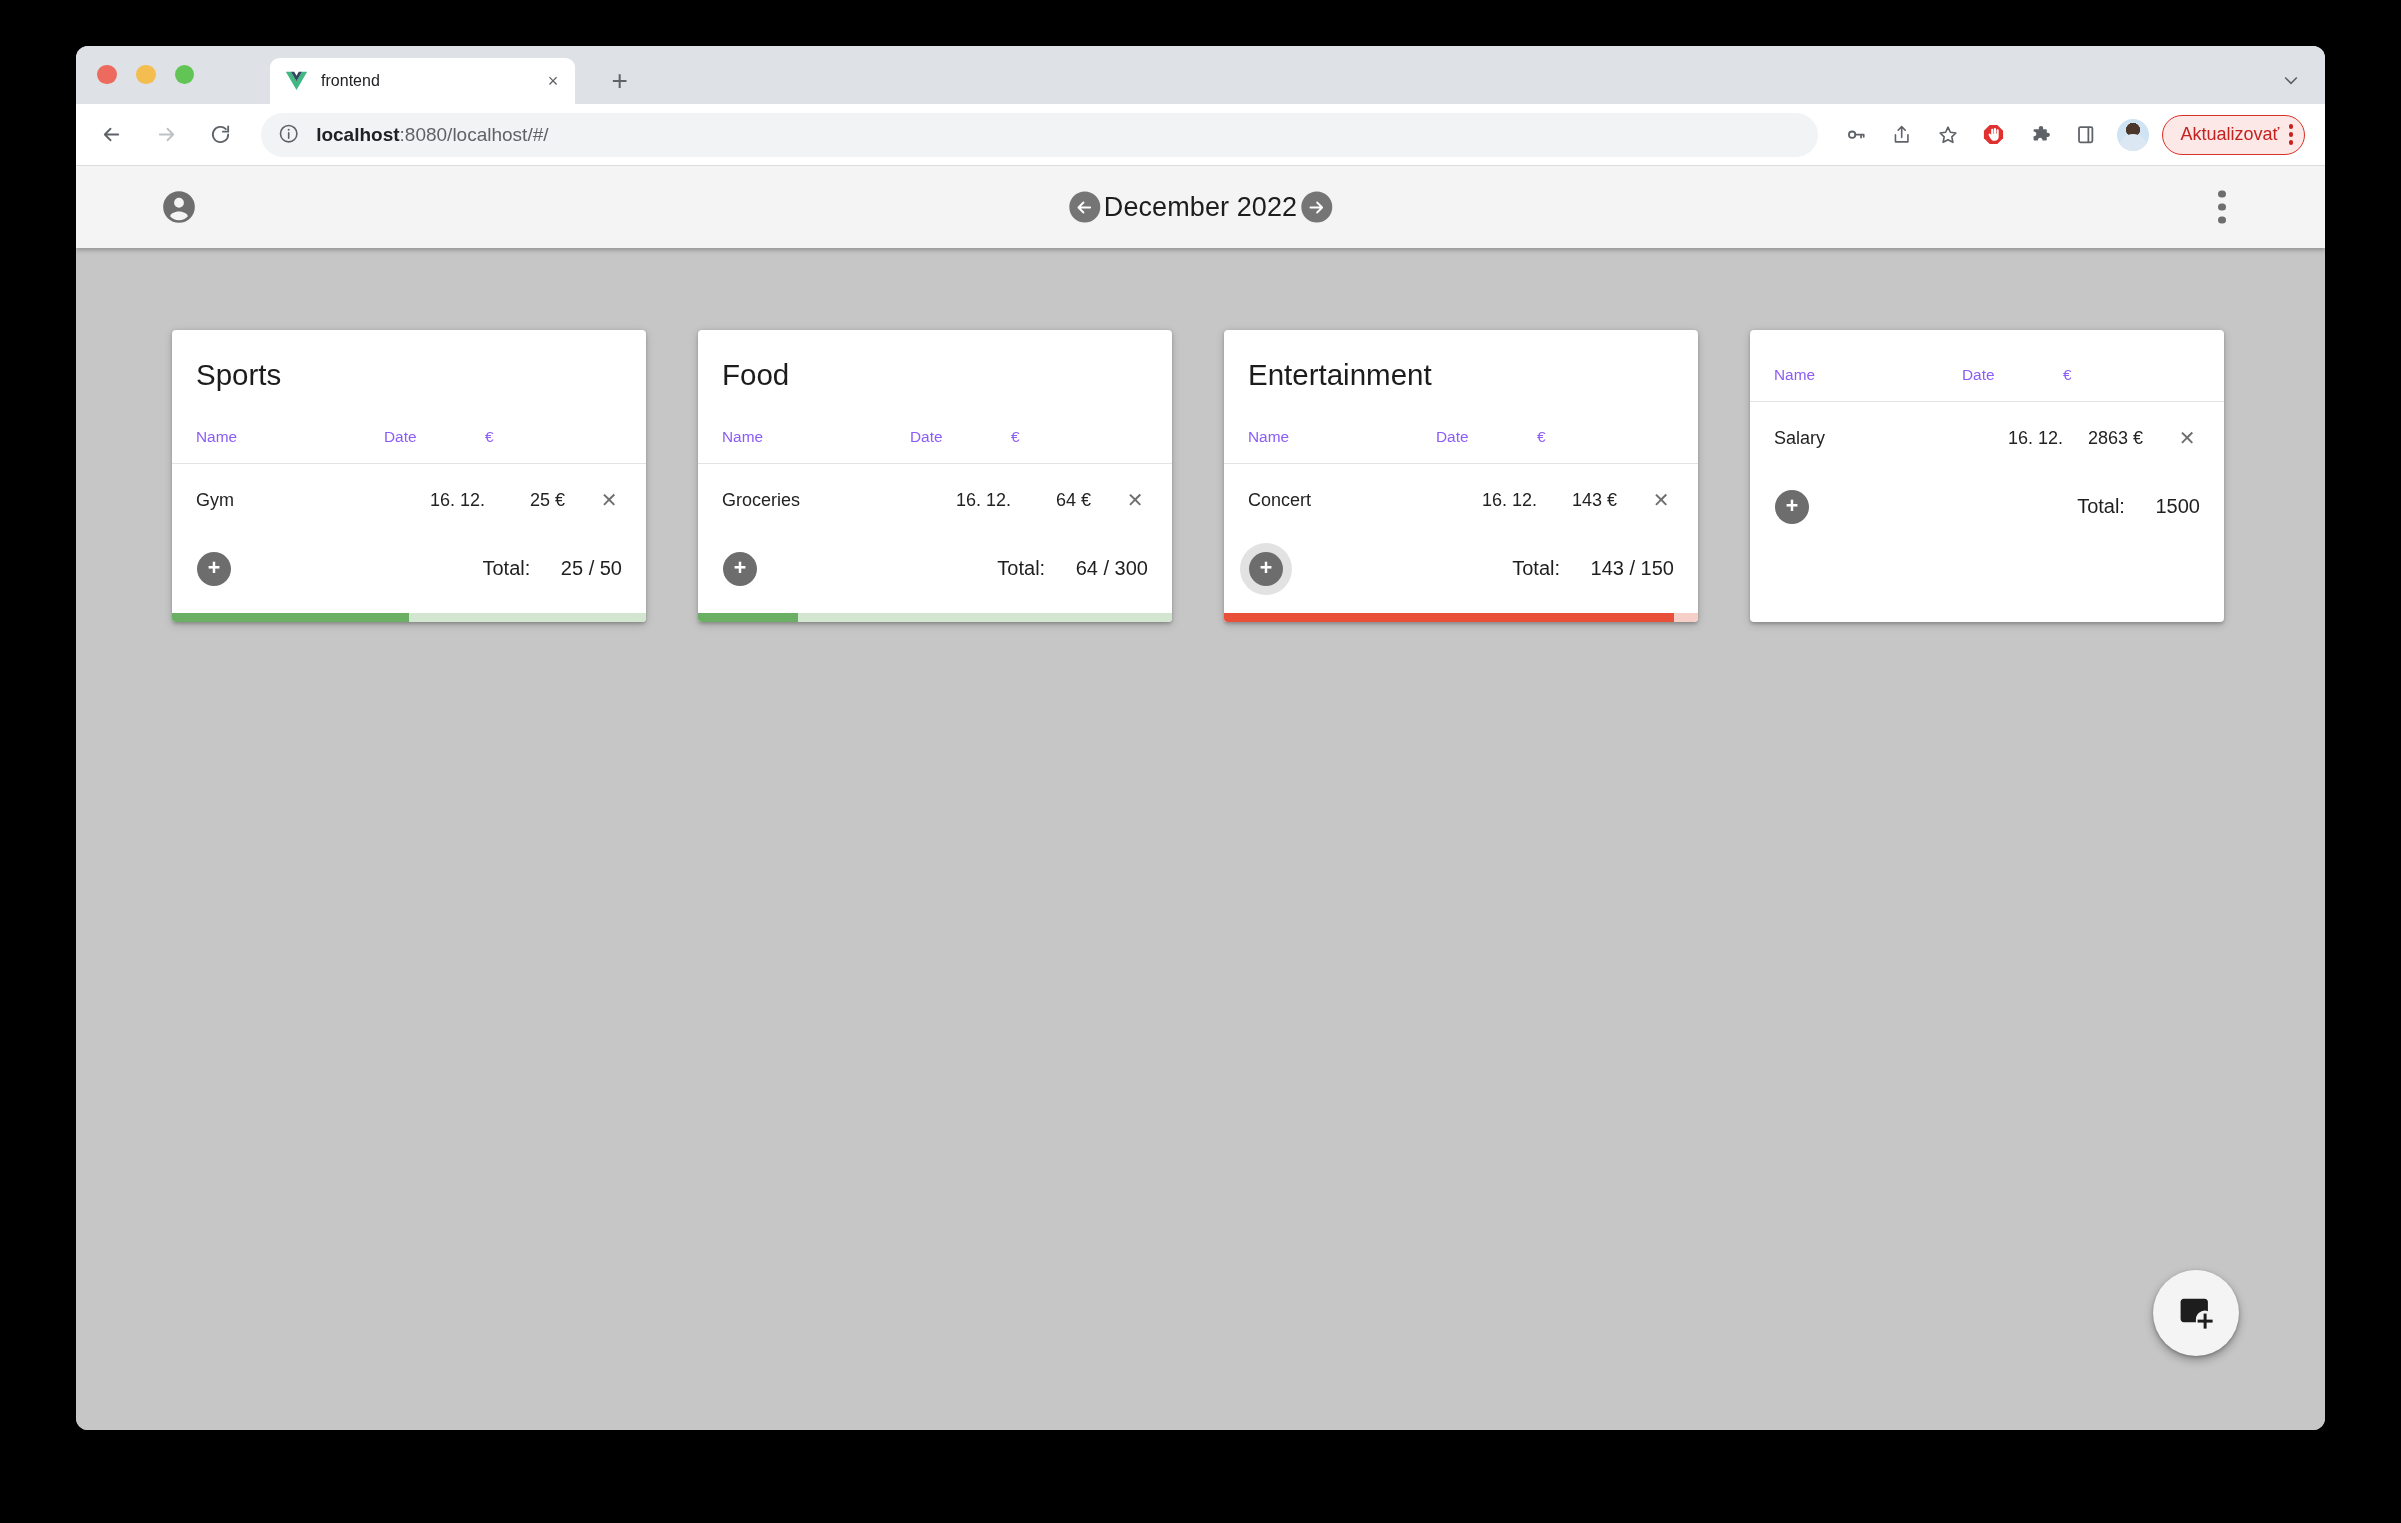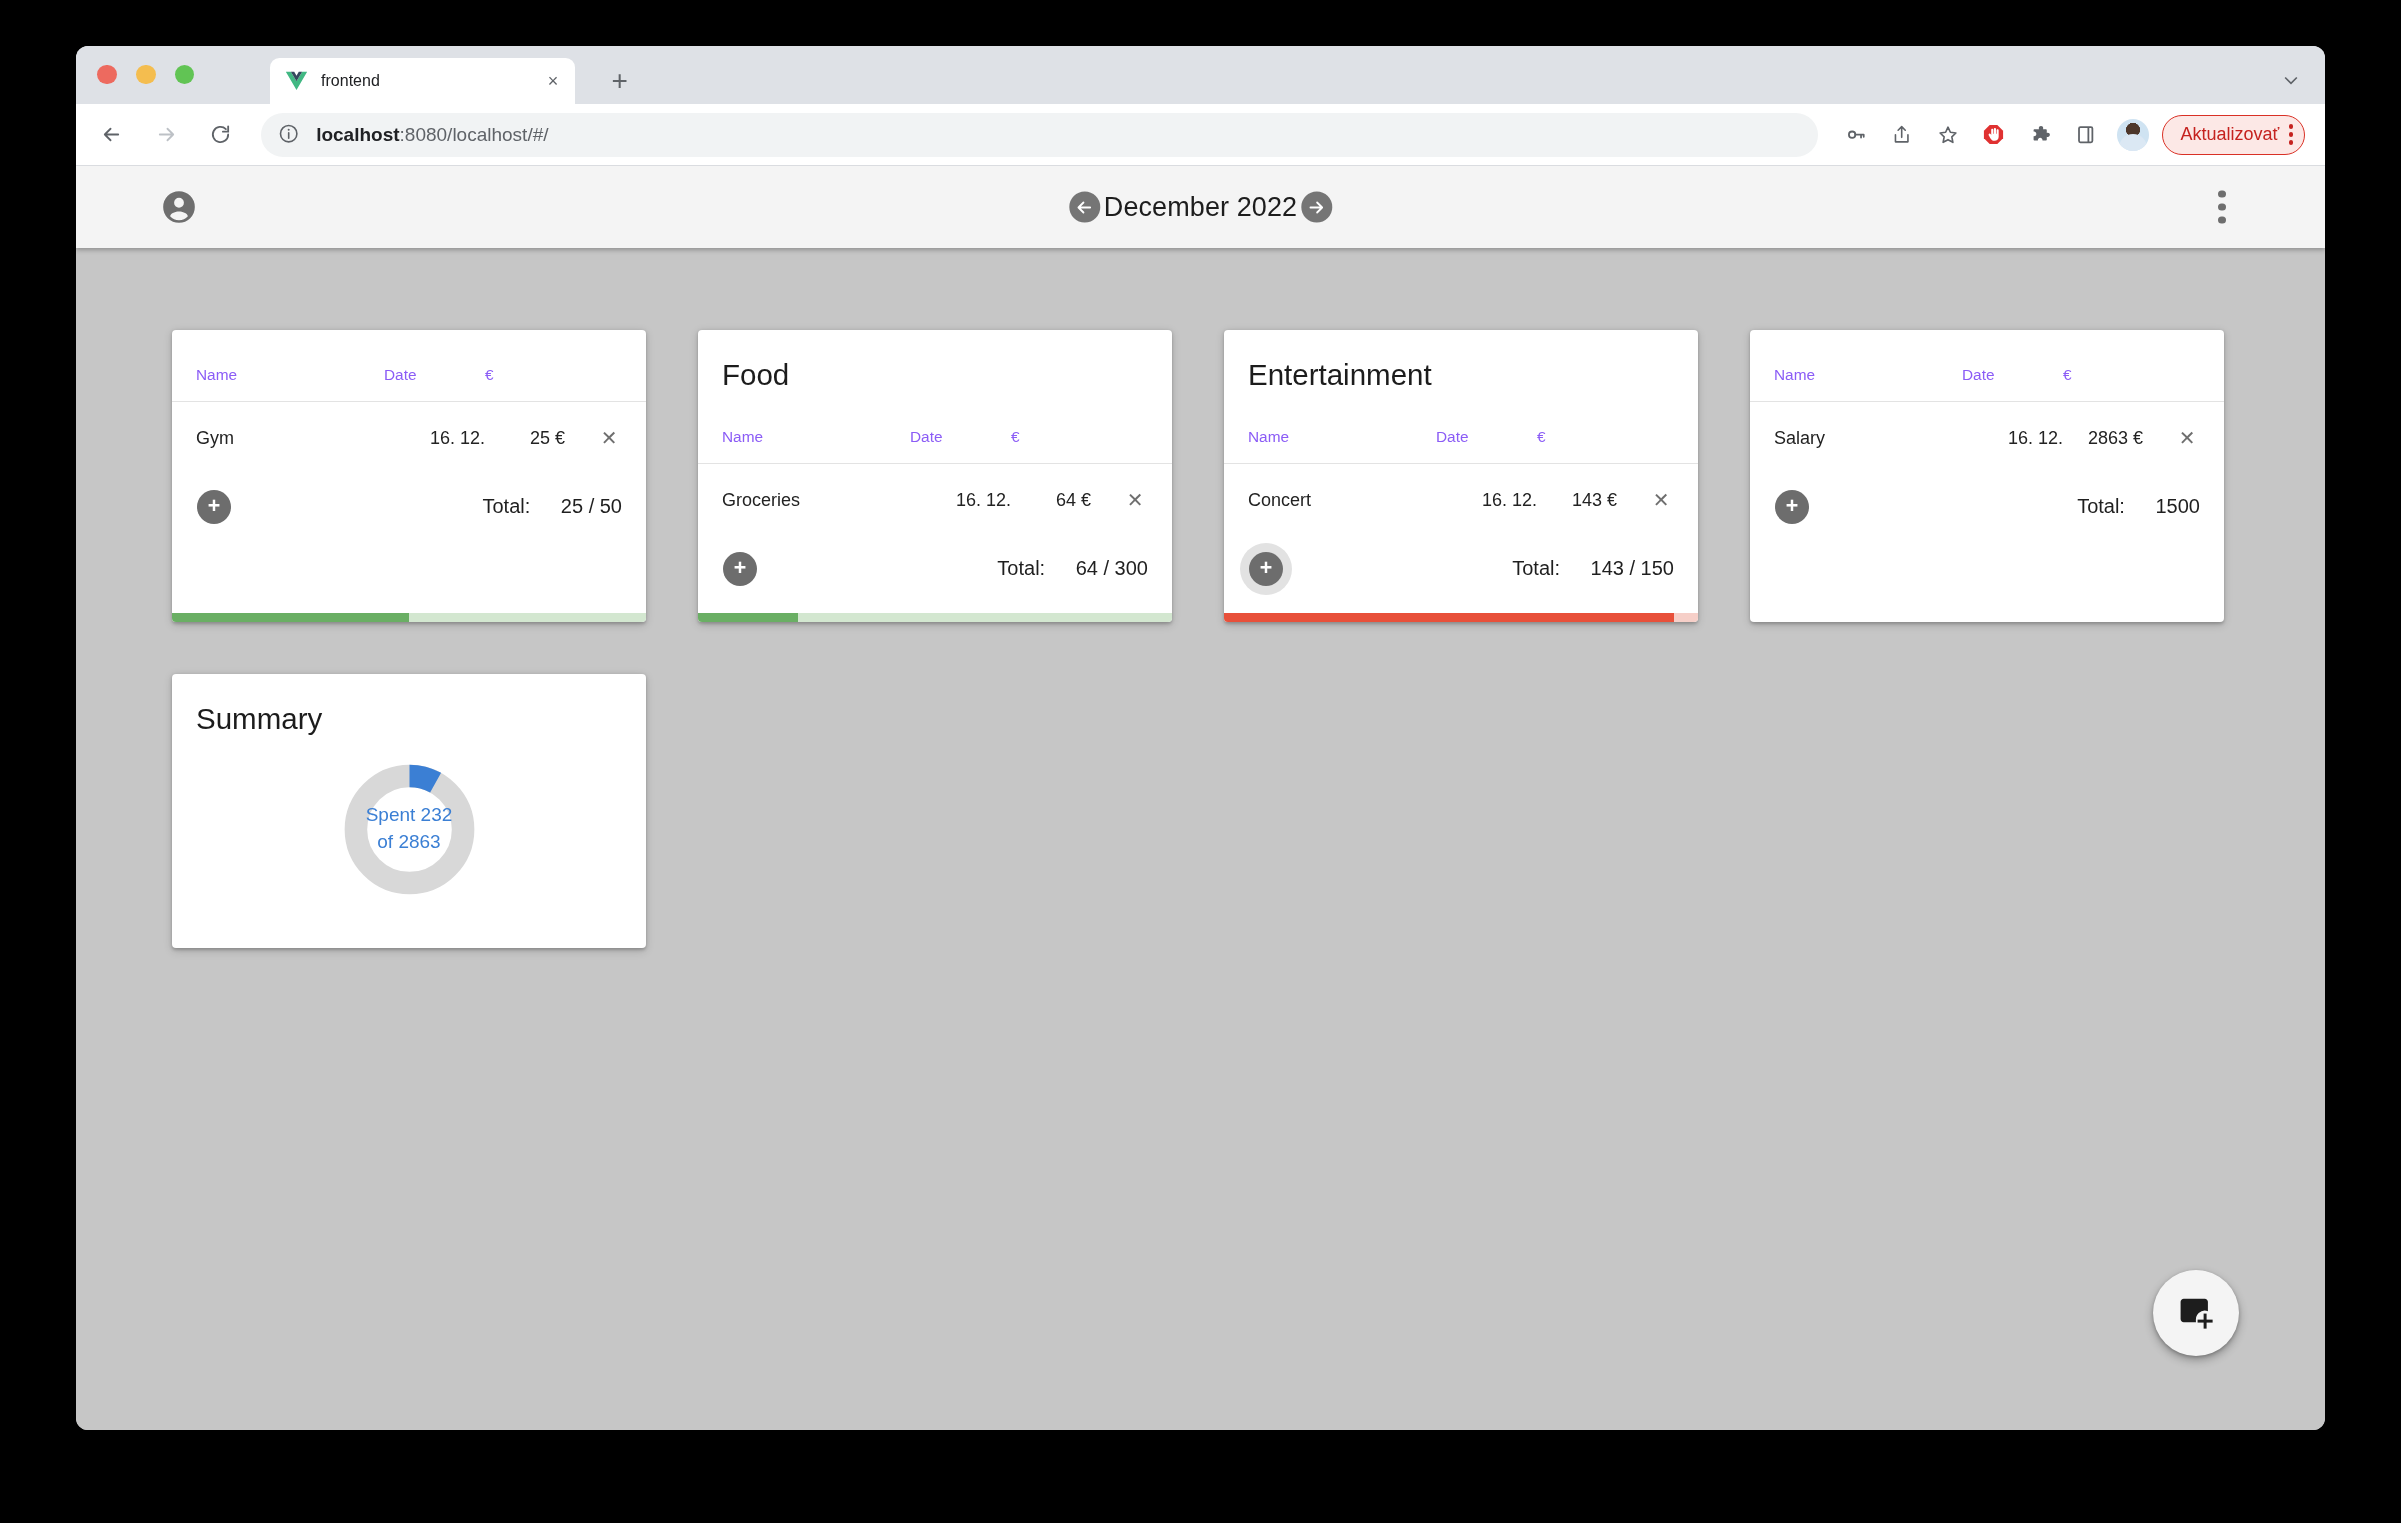--- a/index.html
+++ b/index.html
@@ -455,20 +455,21 @@
       <div id="app-menu-btn">
           <i></i>
           <i></i>
           <i></i>
         </div>
     </div>
 
     <div id="cards-area">
       <div class="card-row" id="category-cards">
           <div class="card">
+      <div class="card-title">Sports</div>
       <div class="table-head">
         <span class="col-name">Name</span>
         <span class="col-date">Date</span>
         <span class="col-amt">€</span>
         <span class="col-act"></span>
       </div>
 
         <div class="table-row">
           <span class="col-name">Gym</span>
           <span class="col-date">16. 12.</span>
@@ -562,37 +563,20 @@
         <span class="add-btn-wrap">
           <span class="add-btn">+</span>
         </span>
         <span class="total-text">
           <span class="label">Total:</span>
           <span class="value">1500</span>
         </span>
       </div>
       </div>
         </div>
-      <div class="card-row" id="summary-row">
-        <div class="card" id="summary-card">
-          <div class="card-title">Summary</div>
-          <div id="donut-wrap">
-            <div class="donut-holder">
-              <svg width="141" height="141" viewBox="0 0 100 100">
-                <circle cx="50" cy="50" r="38" fill="none" stroke="#d8d8d8" stroke-width="16"></circle>
-                <circle id="donut-arc" cx="50" cy="50" r="38" fill="none" stroke="#3b7fd4" stroke-width="16" transform="rotate(-90 50 50)" stroke-dasharray="19.35 238.76"></circle>
-              </svg>
-              <div id="donut-center">
-                <div>Spent 232</div>
-                <div>of 2863</div>
-              </div>
-            </div>
-          </div>
-        </div>
-      </div>
     </div>
 
     <div id="fab">
       <span>
         <svg viewBox="0 0 24 24" width="42" height="42" fill="#1d1d1d">
           <path d="M3.2 6.2c0-1 .8-1.8 1.8-1.8h12c1 0 1.8.8 1.8 1.8v5.3a5.1 5.1 0 0 0-6.6 6.3H5c-1 0-1.8-.8-1.8-1.8z"></path>
           <circle cx="17.2" cy="17.2" r="5.3" fill="#f4f4f4"></circle>
           <path d="M16.35 12.9h1.7v8.6h-1.7z"></path>
           <path d="M12.9 16.35h8.6v1.7h-8.6z"></path>
         </svg>

